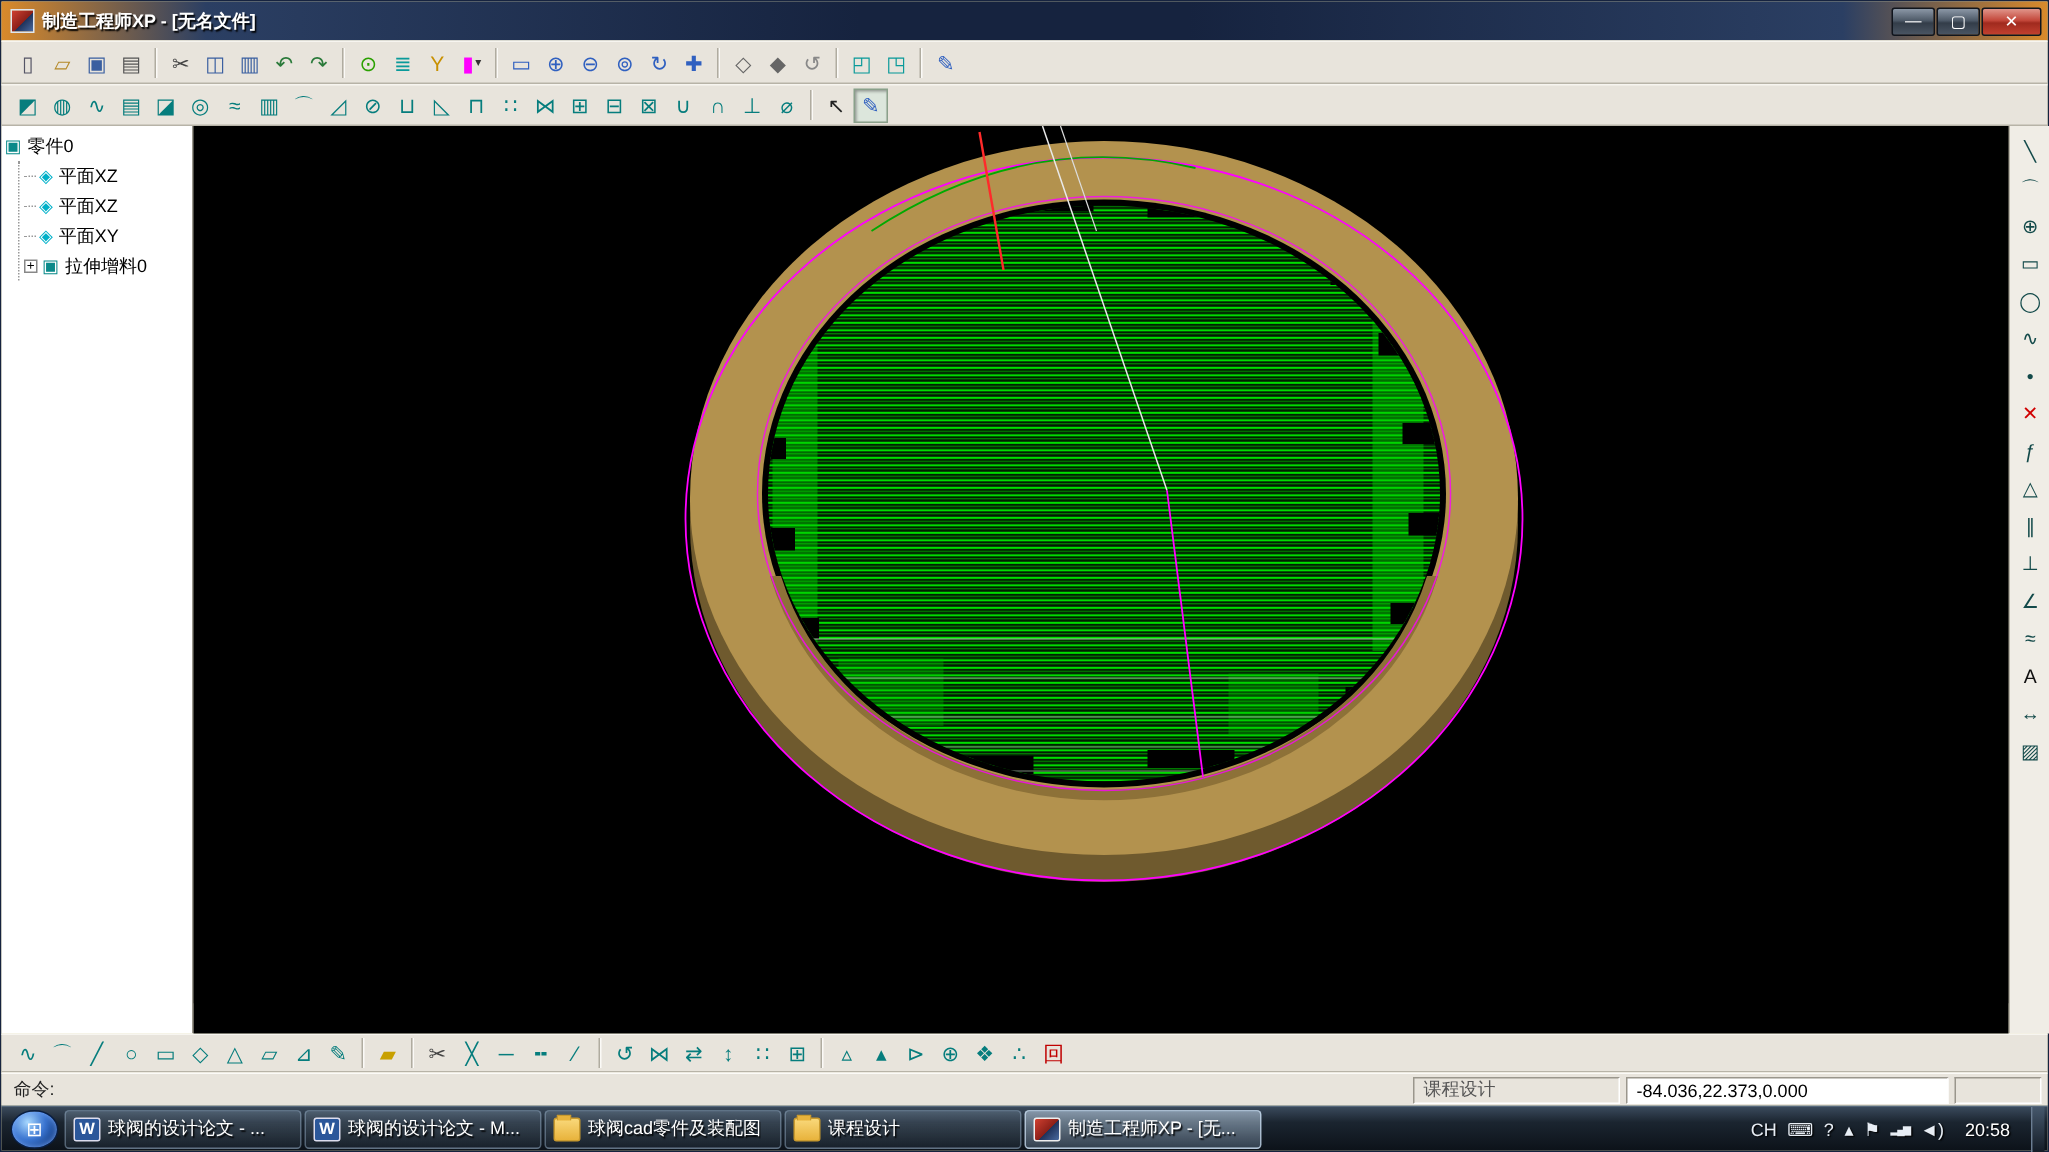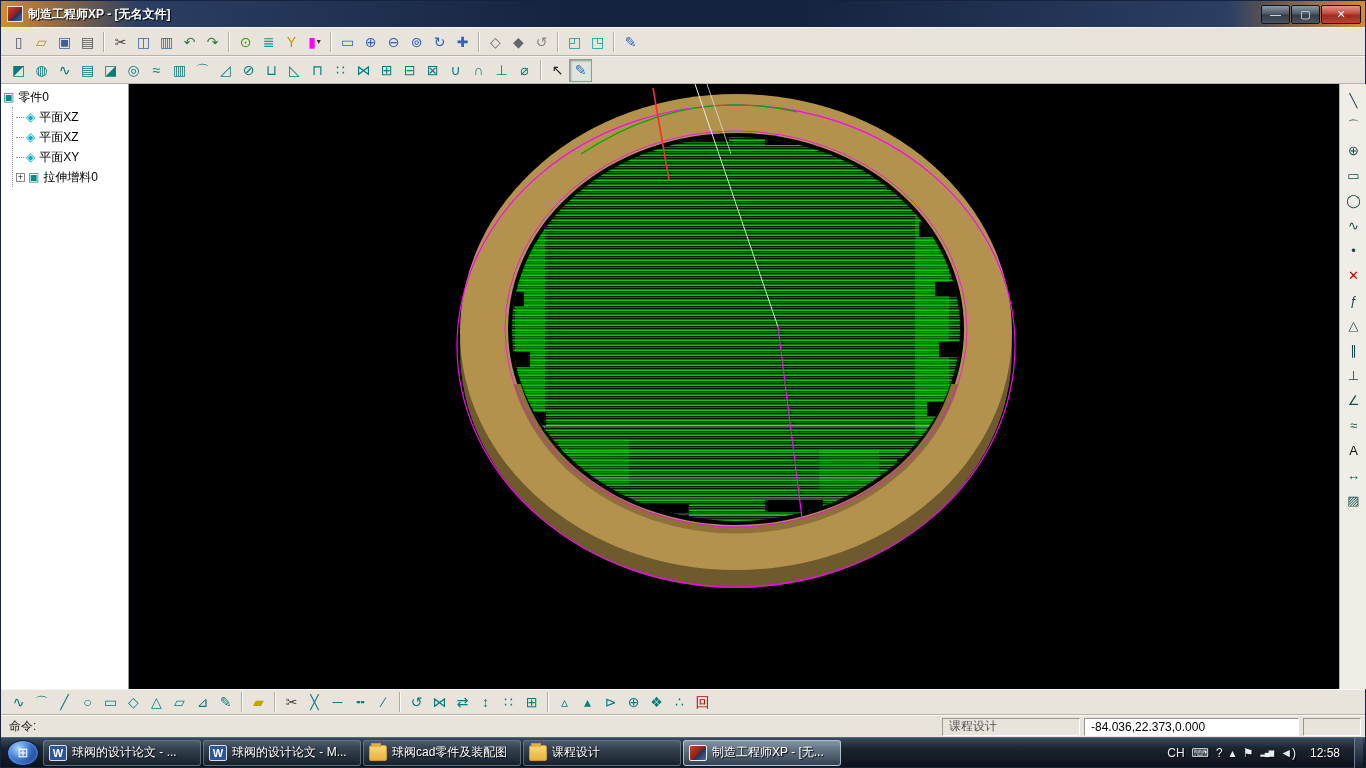--- a/index.html
+++ b/index.html
@@ -561,18 +561,18 @@
         </div>
       </div>
     <div class="tray">
       <span class="tray-ico">CH</span>
       <span class="tray-ico">⌨</span>
       <span class="tray-ico">?</span>
       <span class="tray-ico">▴</span>
       <span class="tray-ico">⚑</span>
       <span class="tray-ico net-bars">▂▄▆</span>
       <span class="tray-ico">◄)</span>
-      <span class="clock">12:58</span>
+      <span class="clock">20:58</span>
       <span class="show-desktop"></span>
     </div>
   </div>
 
 </div>
 
 </body></html>

